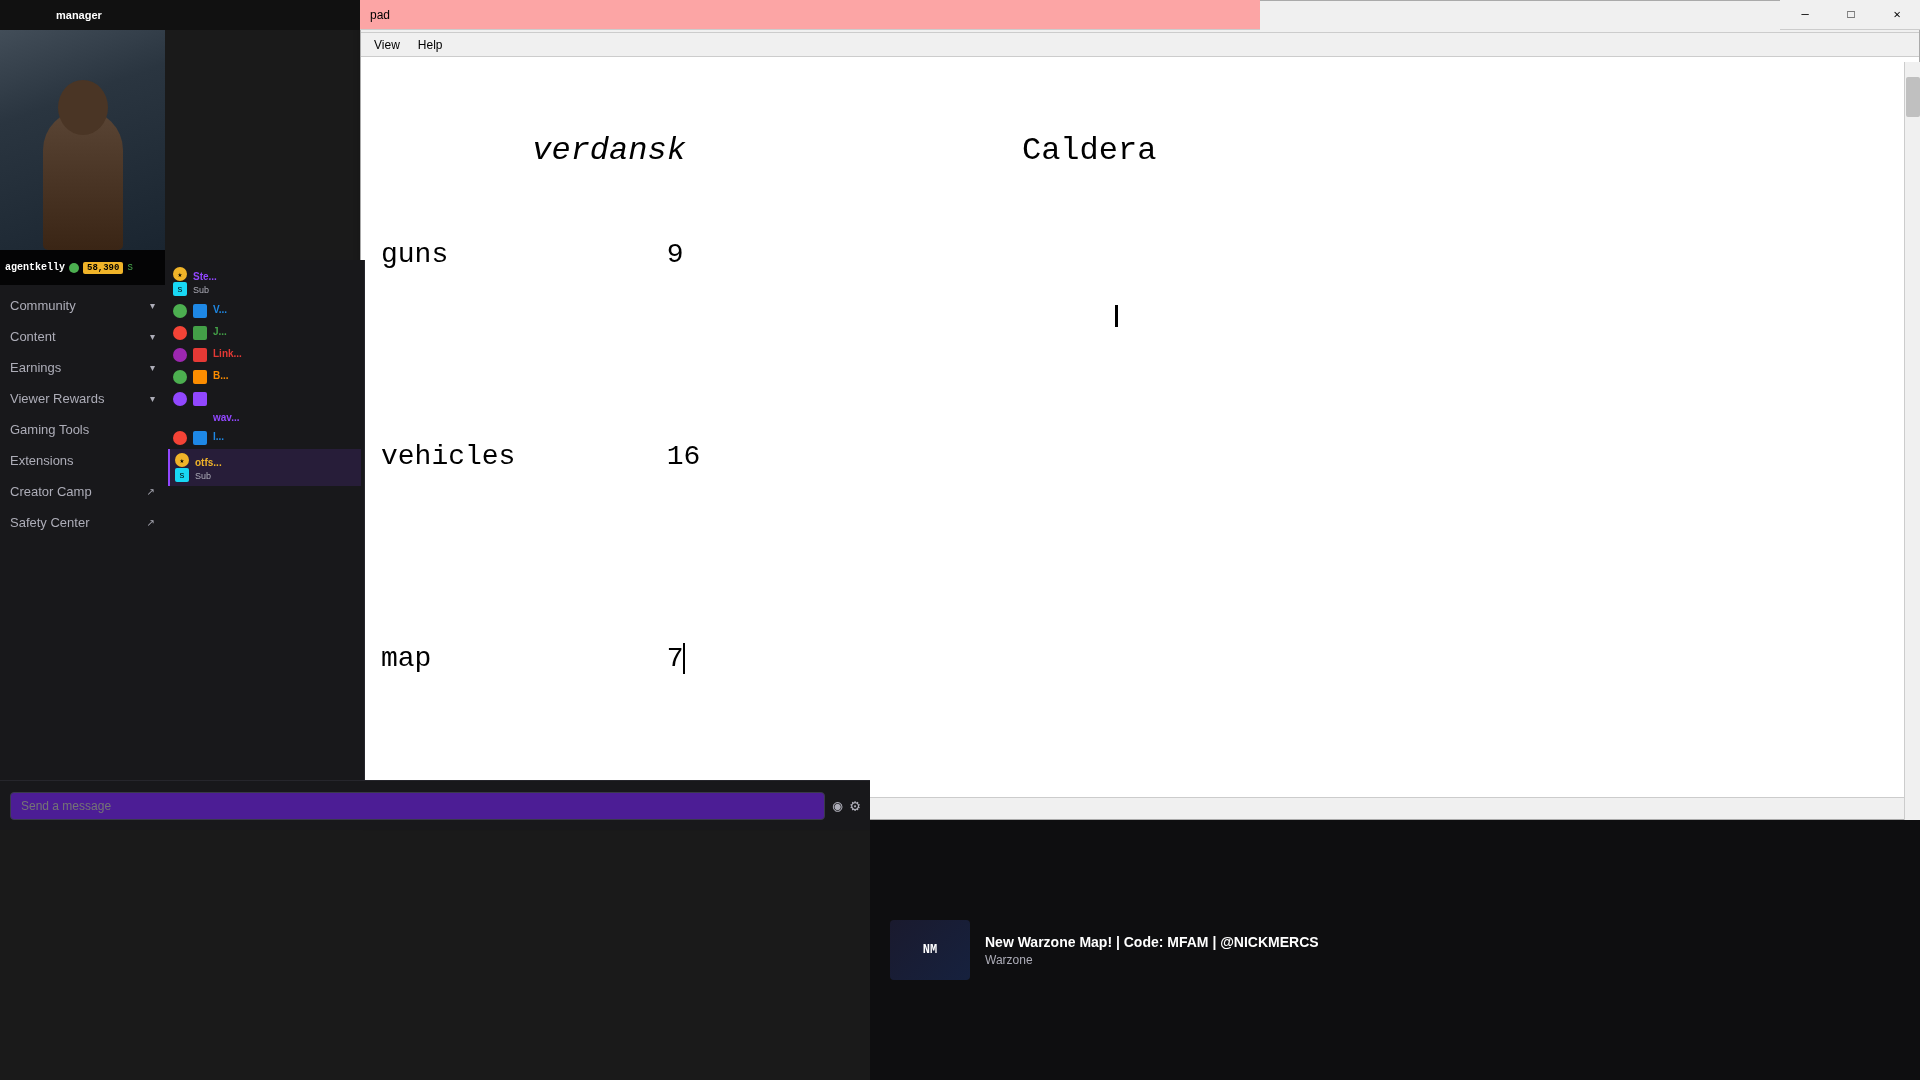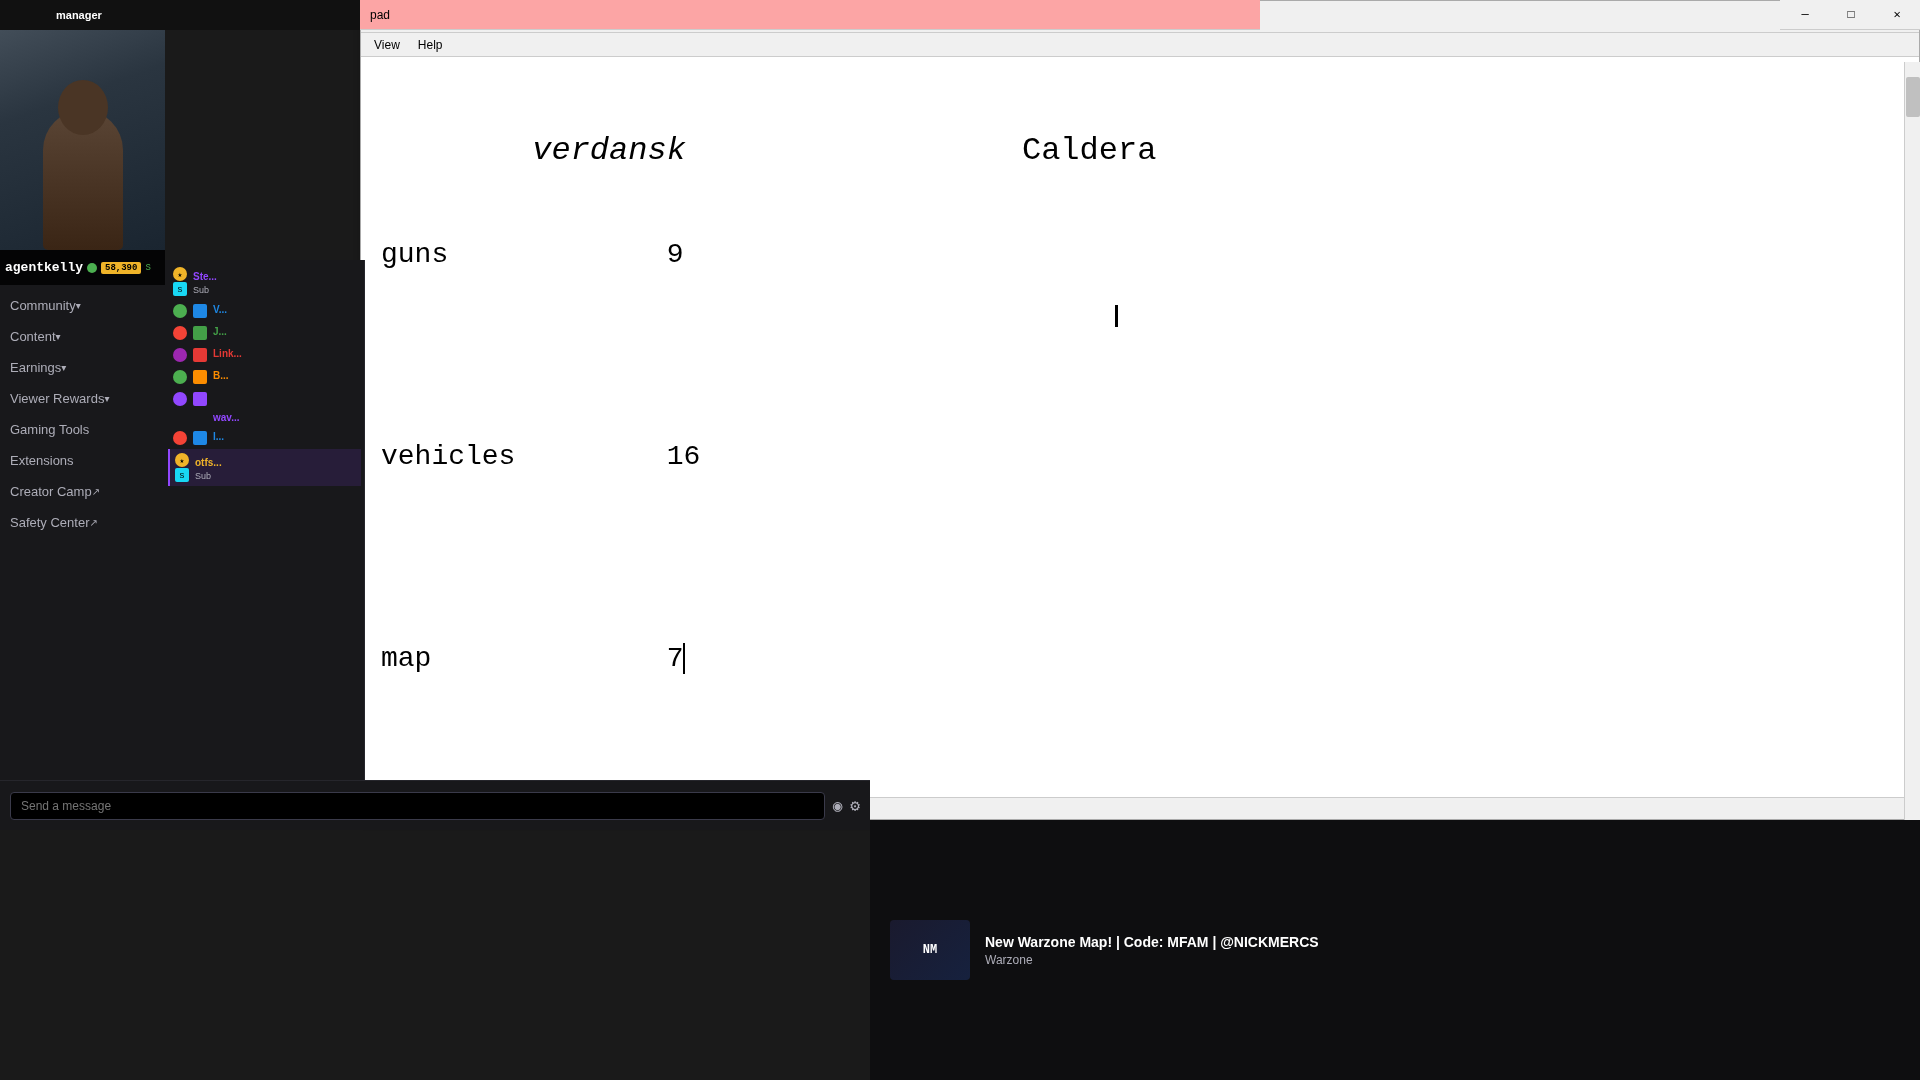--- a/index.html
+++ b/index.html
@@ -63,20 +63,21 @@
     }
 
     .sidebar-section {
       padding: 8px 10px;
       color: #adadb8;
       font-family: Arial, sans-serif;
       font-size: 13px;
       cursor: pointer;
       display: flex;
       align-items: center;
+      justify-content: space-between;
     }
 
     .chevron {
       font-size: 10px;
       color: #adadb8;
     }
 
     .ext-icon {
       font-size: 10px;
       color: #adadb8;
@@ -317,21 +318,21 @@
       <div style="width:100%;height:100%;background:linear-gradient(160deg,#4a5560 0%,#2a3540 40%,#1a2530 100%);display:flex;align-items:flex-end;justify-content:center;">
 
         <div style="width:80px;height:140px;background:linear-gradient(to bottom,#5a4535,#3a2515);border-radius:40px 40px 5px 5px;position:relative;bottom:0;">
           <div style="width:50px;height:55px;background:#4a3525;border-radius:50%;position:absolute;top:-30px;left:15px;"></div>
         </div>
       </div>
     </div>
   </div>
 
   <div class="game-overlay-bar">
-    <span style="color:#fff;font-size:13px;font-weight:bold;">agentkelly</span>
+    <span style="color:#fff;font-size:10px;font-weight:bold;">agentkelly</span>
     <div style="background:#4caf50;width:10px;height:10px;border-radius:50%;"></div>
     <div class="coins-display">58,390</div>
     <span style="color:#4caf50;font-size:9px;">S</span>
   </div>
 
   <div class="sidebar-nav">
     <div class="sidebar-section">
       <span>Community</span>
       <span class="chevron">▾</span>
     </div>
@@ -422,21 +423,21 @@
       </div>
       <div>
         <span style="color:#f0b429;font-family:Arial,sans-serif;font-size:10px;font-weight:bold;margin-top:15px;">otfs...</span>
         <div style="color:#adadb8;font-family:Arial,sans-serif;font-size:9px;">Sub</div>
       </div>
     </div>
   </div>
 </div>
 
 <div style="position:absolute;left:0;top:780px;width:870px;height:50px;background:#18181b;z-index:12;border-top:1px solid #26262c;display:flex;align-items:center;padding:0 10px;gap:8px;">
-  <input type="text" class="chat-input" style="flex: 1 1 0%; background: #000000; border: 1px solid rgb(58, 58, 74); border-radius: 4px; color: rgb(173, 173, 184); font-family: Arial, sans-serif; font-size: 12px; padding: 6px 10px; outline: none;" placeholder="Send a message">
+  <input type="text" class="chat-input" style="flex: 1 1 0%; background: #4c1d95; border: 1px solid rgb(58, 58, 74); border-radius: 4px; color: rgb(173, 173, 184); font-family: Arial, sans-serif; font-size: 12px; padding: 6px 10px; outline: none;" placeholder="Send a message">
   <span style="color:#adadb8;font-size:16px;cursor:pointer;">◉</span>
   <span style="color:#adadb8;font-size:16px;cursor:pointer;">⚙</span>
 </div>
 
 <div class="stream-info">
   <div class="stream-thumbnail">
     <span style="color:#fff;font-size:12px;font-weight:bold;">NM</span>
   </div>
   <div>
     <div class="stream-title">New Warzone Map! | Code: MFAM | @NICKMERCS</div>

